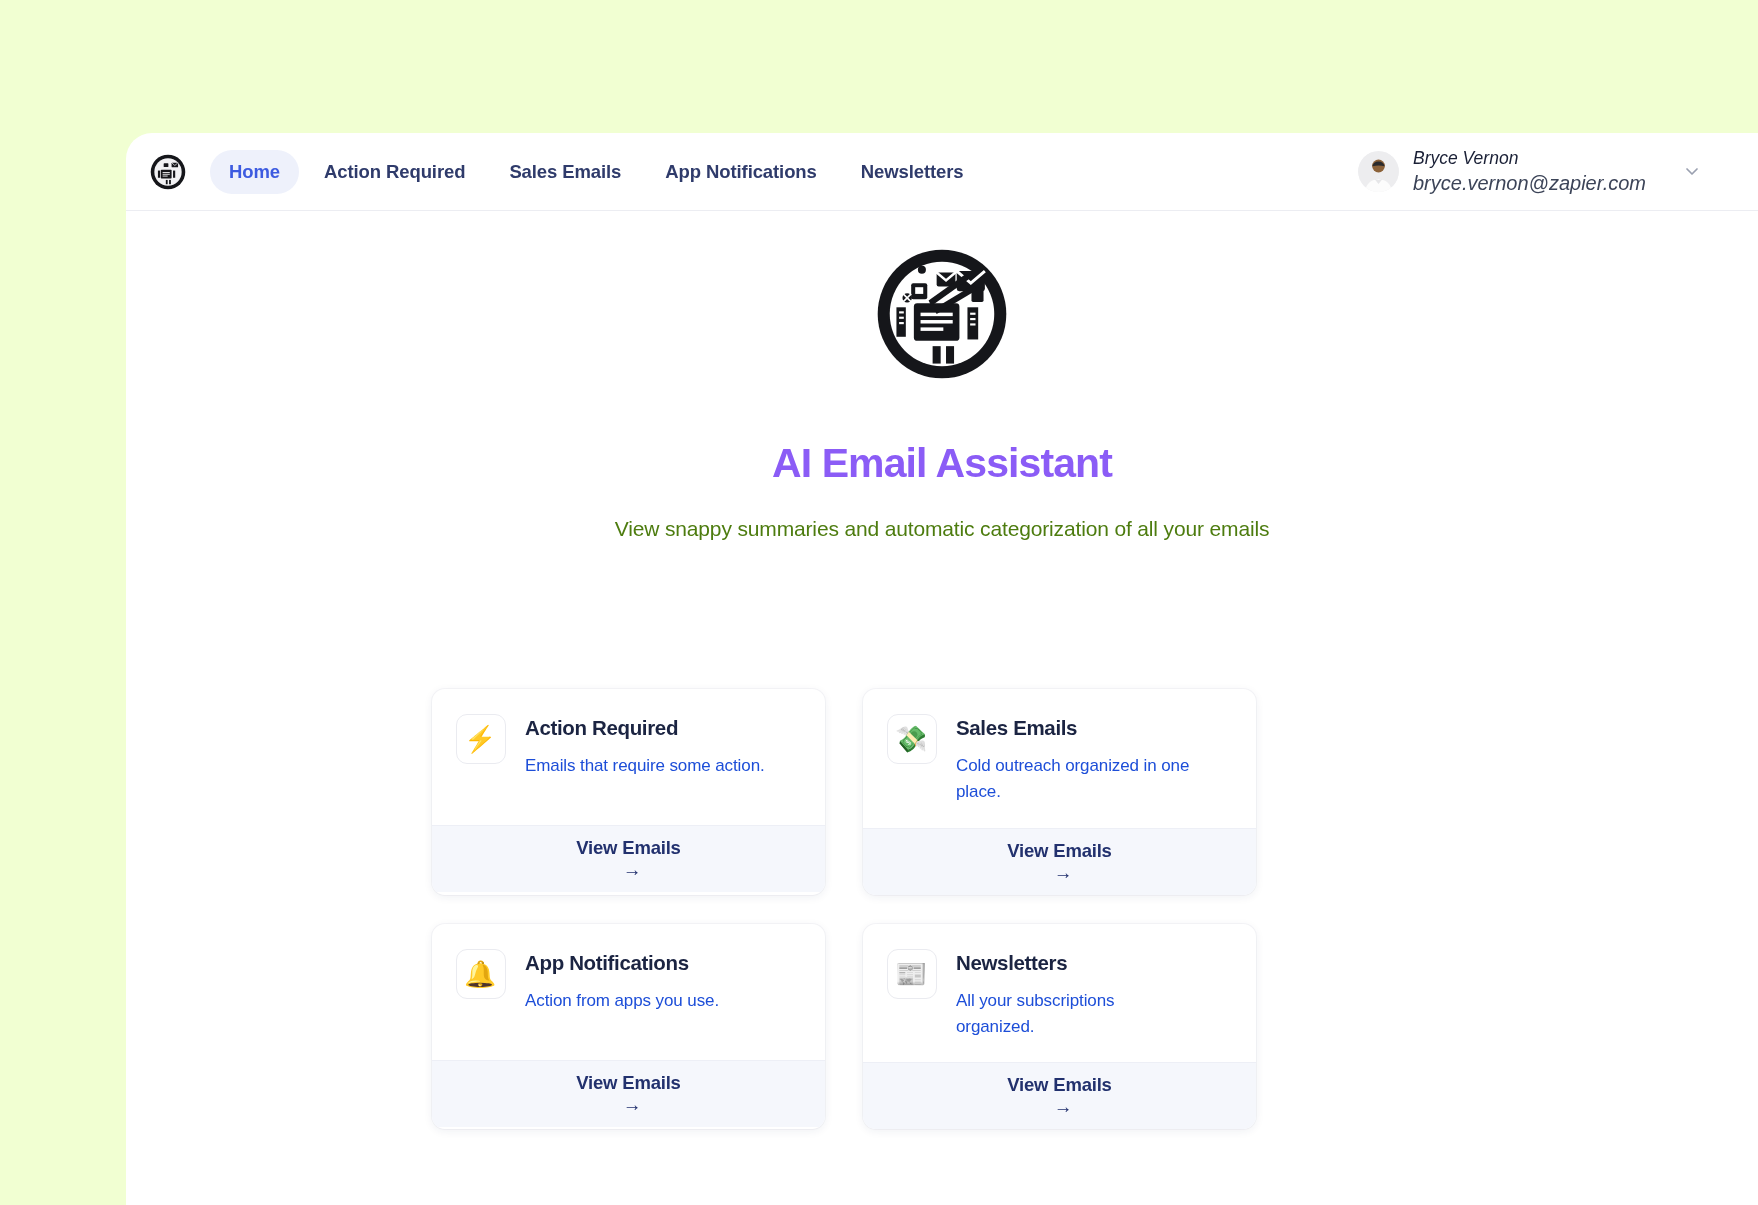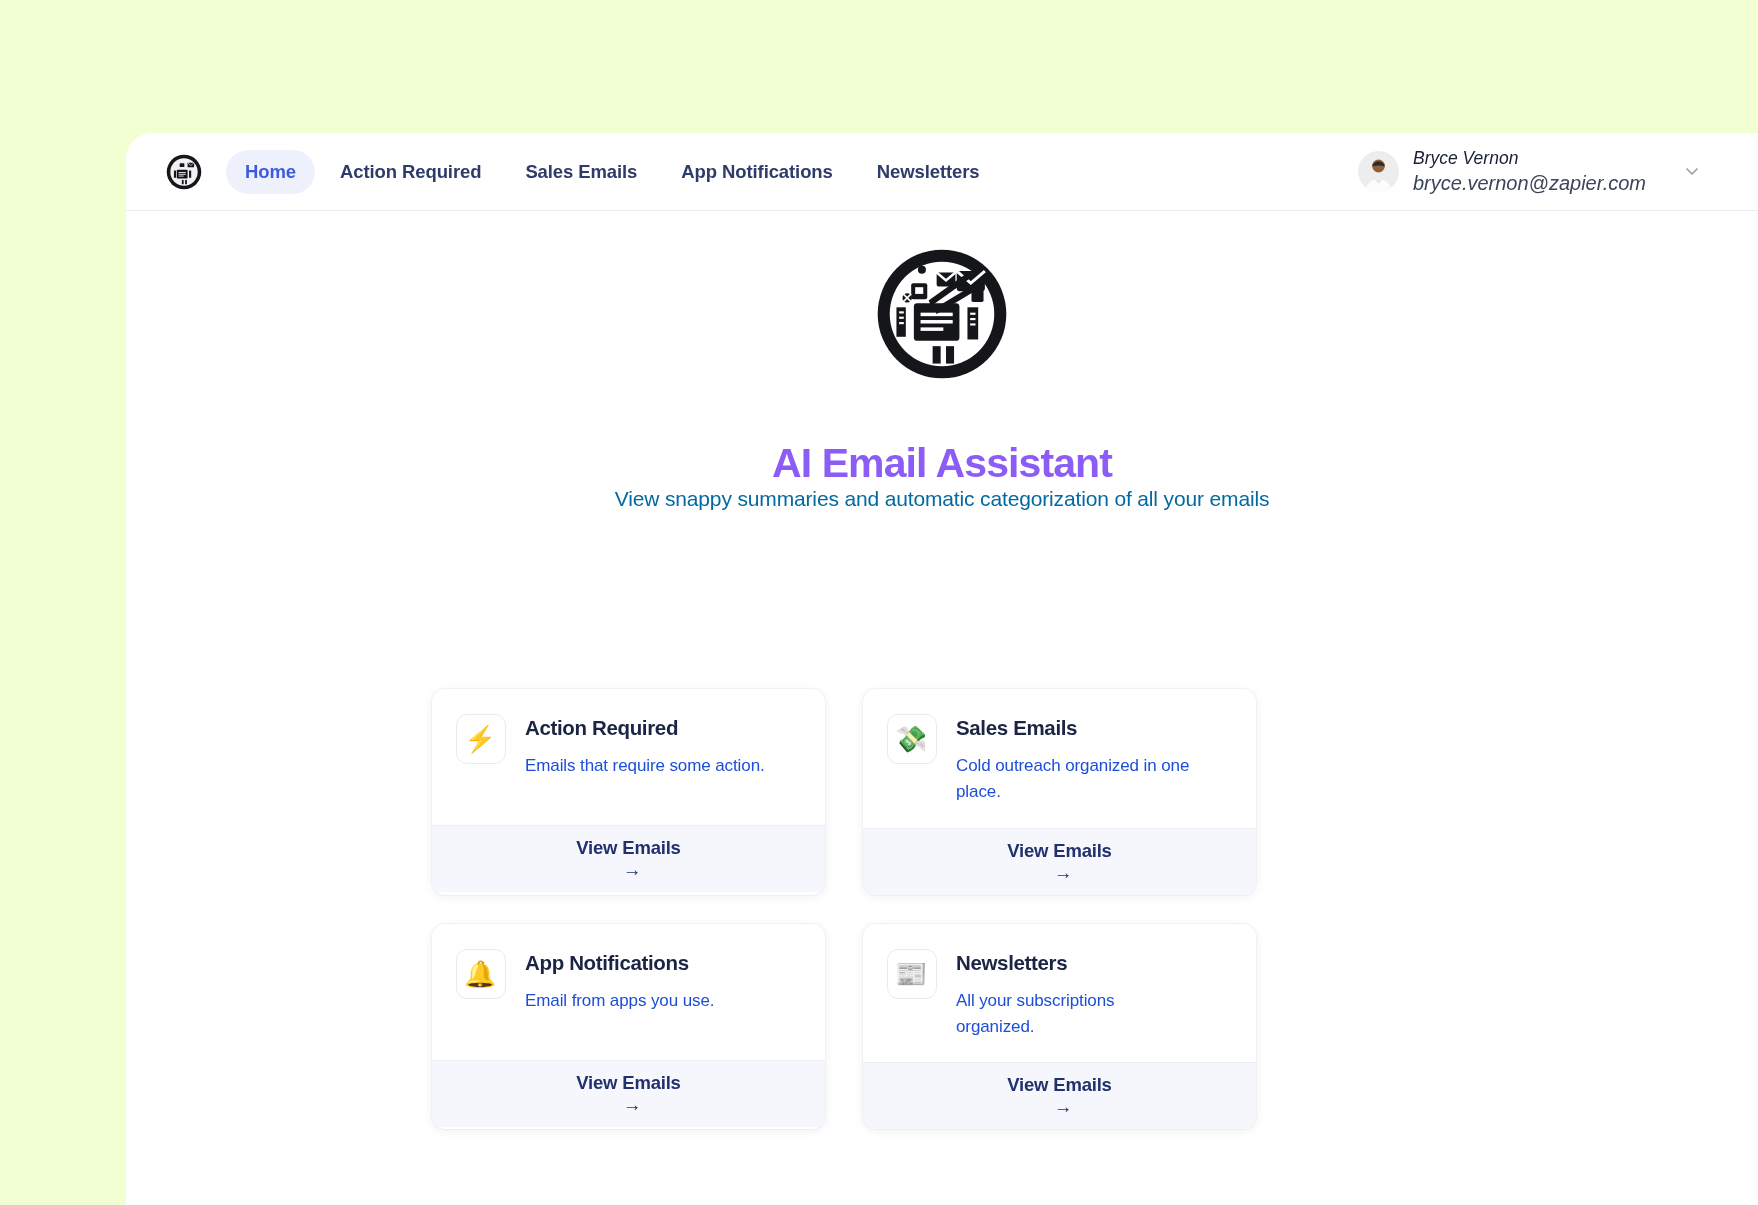--- a/index.html
+++ b/index.html
@@ -28,21 +28,21 @@
     overflow: hidden;
   }
 
   
   .app-header {
     position: relative;
     height: 78px;
     border-bottom: 1px solid #ECEDF2;
     display: flex;
     align-items: center;
-    padding: 0 0 0 40px;
+    padding: 0 0 0 24px;
   }
 
   .brand-logo {
     width: 36px;
     height: 36px;
     border-radius: 50%;
     flex: 0 0 auto;
     overflow: hidden;
     background: #ffffff;
   }
@@ -134,22 +134,23 @@
 
   .hero-title {
     margin-top: 59px;
     font-size: 41px;
     font-weight: bold;
     color: #8b5cf6;
     letter-spacing: -0.9px;
   }
 
   .hero-subtitle {
+    margin-top: 30px;
     font-size: 21px;
-    color: #0369a1;
+    color: #4d7c0f;
     letter-spacing: -0.15px;
   }
 
   
   .cards-grid {
     position: absolute;
     left: 306px;
     top: 478px;
     width: 824px;
     display: grid;
@@ -349,21 +350,21 @@
           <span>View Emails</span>
           <span class="arrow">→</span>
         </div>
       </div>
 
       <div class="category-card">
         <div class="card-body">
           <div class="card-icon">🔔</div>
           <div class="card-text">
             <div class="card-title">App Notifications</div>
-            <div class="card-desc">Email from apps you use.</div>
+            <div class="card-desc">Action from apps you use.</div>
           </div>
         </div>
         <div class="card-footer">
           <span>View Emails</span>
           <span class="arrow">→</span>
         </div>
       </div>
 
       <div class="category-card">
         <div class="card-body">

